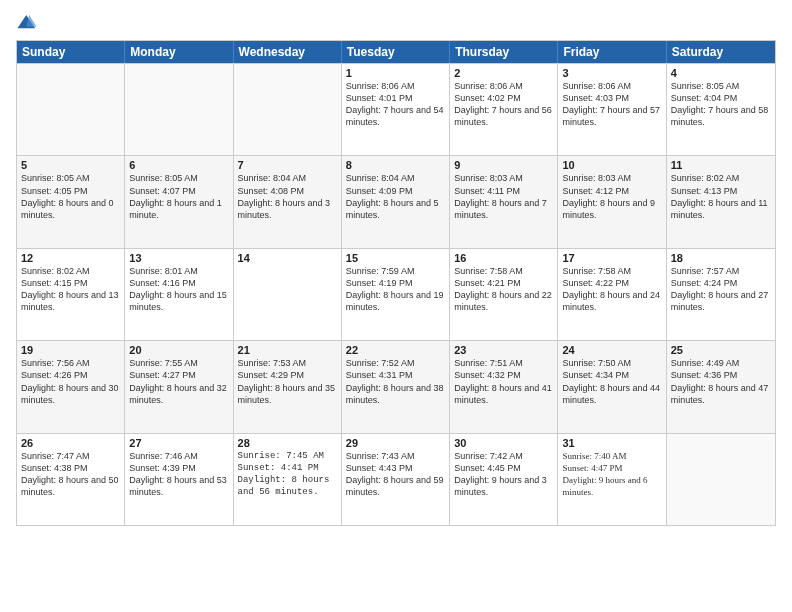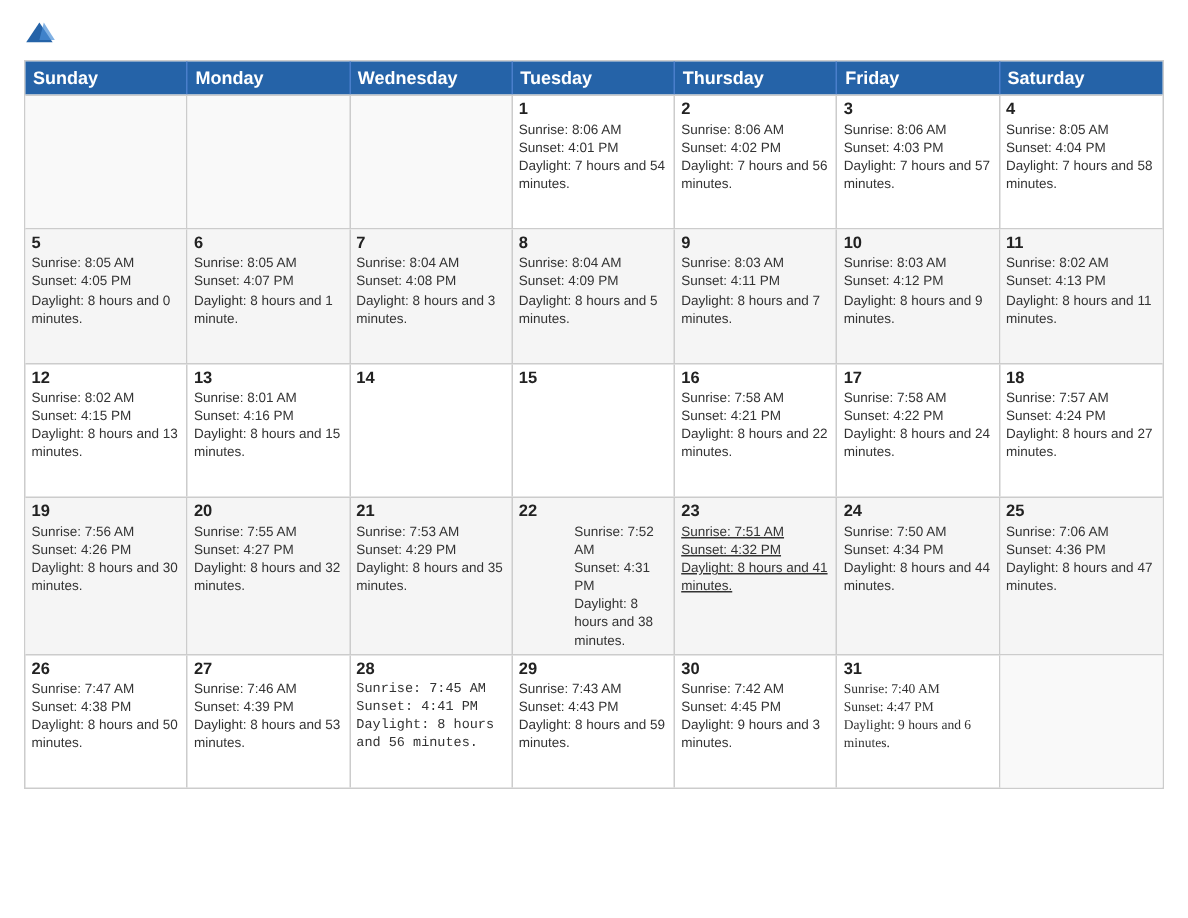--- a/index.html
+++ b/index.html
@@ -227,20 +227,23 @@
             <span class="day-num">13</span>
             <div class="cell-text" style="white-space: pre-line;">Sunrise: 8:01 AM
 Sunset: 4:16 PM
 Daylight: 8 hours and 15 minutes.</div>
           </div>
           <div class="cal-cell">
             <span class="day-num">14</span>
           </div>
           <div class="cal-cell">
             <span class="day-num">15</span>
+            <div class="cell-text" style="white-space: pre-line;">Sunrise: 7:59 AM
+Sunset: 4:19 PM
+Daylight: 8 hours and 19 minutes.</div>
           </div>
           <div class="cal-cell">
             <span class="day-num">16</span>
             <div class="cell-text" style="white-space: pre-line;">Sunrise: 7:58 AM
 Sunset: 4:21 PM
 Daylight: 8 hours and 22 minutes.</div>
           </div>
           <div class="cal-cell">
             <span class="day-num">17</span>
             <div class="cell-text" style="white-space: pre-line;">Sunrise: 7:58 AM
@@ -268,39 +271,39 @@
 Daylight: 8 hours and 32 minutes.</div>
           </div>
           <div class="cal-cell">
             <span class="day-num">21</span>
             <div class="cell-text" style="white-space: pre-line;">Sunrise: 7:53 AM
 Sunset: 4:29 PM
 Daylight: 8 hours and 35 minutes.</div>
           </div>
           <div class="cal-cell">
             <span class="day-num">22</span>
-            <div class="cell-text" style="white-space: pre-line; margin-left: 37px;">Sunrise: 7:52 AM
+            <div class="cell-text" style="white-space: pre-line;">Sunrise: 7:52 AM
 Sunset: 4:31 PM
 Daylight: 8 hours and 38 minutes.</div>
           </div>
           <div class="cal-cell">
             <span class="day-num">23</span>
-            <div class="cell-text" style="white-space: pre-line; text-decoration: underline;">Sunrise: 7:51 AM
+            <div class="cell-text" style="white-space: pre-line;">Sunrise: 7:51 AM
 Sunset: 4:32 PM
 Daylight: 8 hours and 41 minutes.</div>
           </div>
           <div class="cal-cell">
             <span class="day-num">24</span>
             <div class="cell-text" style="white-space: pre-line;">Sunrise: 7:50 AM
 Sunset: 4:34 PM
 Daylight: 8 hours and 44 minutes.</div>
           </div>
           <div class="cal-cell">
             <span class="day-num">25</span>
-            <div class="cell-text" style="white-space: pre-line;">Sunrise: 7:06 AM
+            <div class="cell-text" style="white-space: pre-line;">Sunrise: 4:49 AM
 Sunset: 4:36 PM
 Daylight: 8 hours and 47 minutes.</div>
           </div>
         </div>
         <div class="cal-row">
           <div class="cal-cell">
             <span class="day-num">26</span>
             <div class="cell-text" style="white-space: pre-line;">Sunrise: 7:47 AM
 Sunset: 4:38 PM
 Daylight: 8 hours and 50 minutes.</div>

